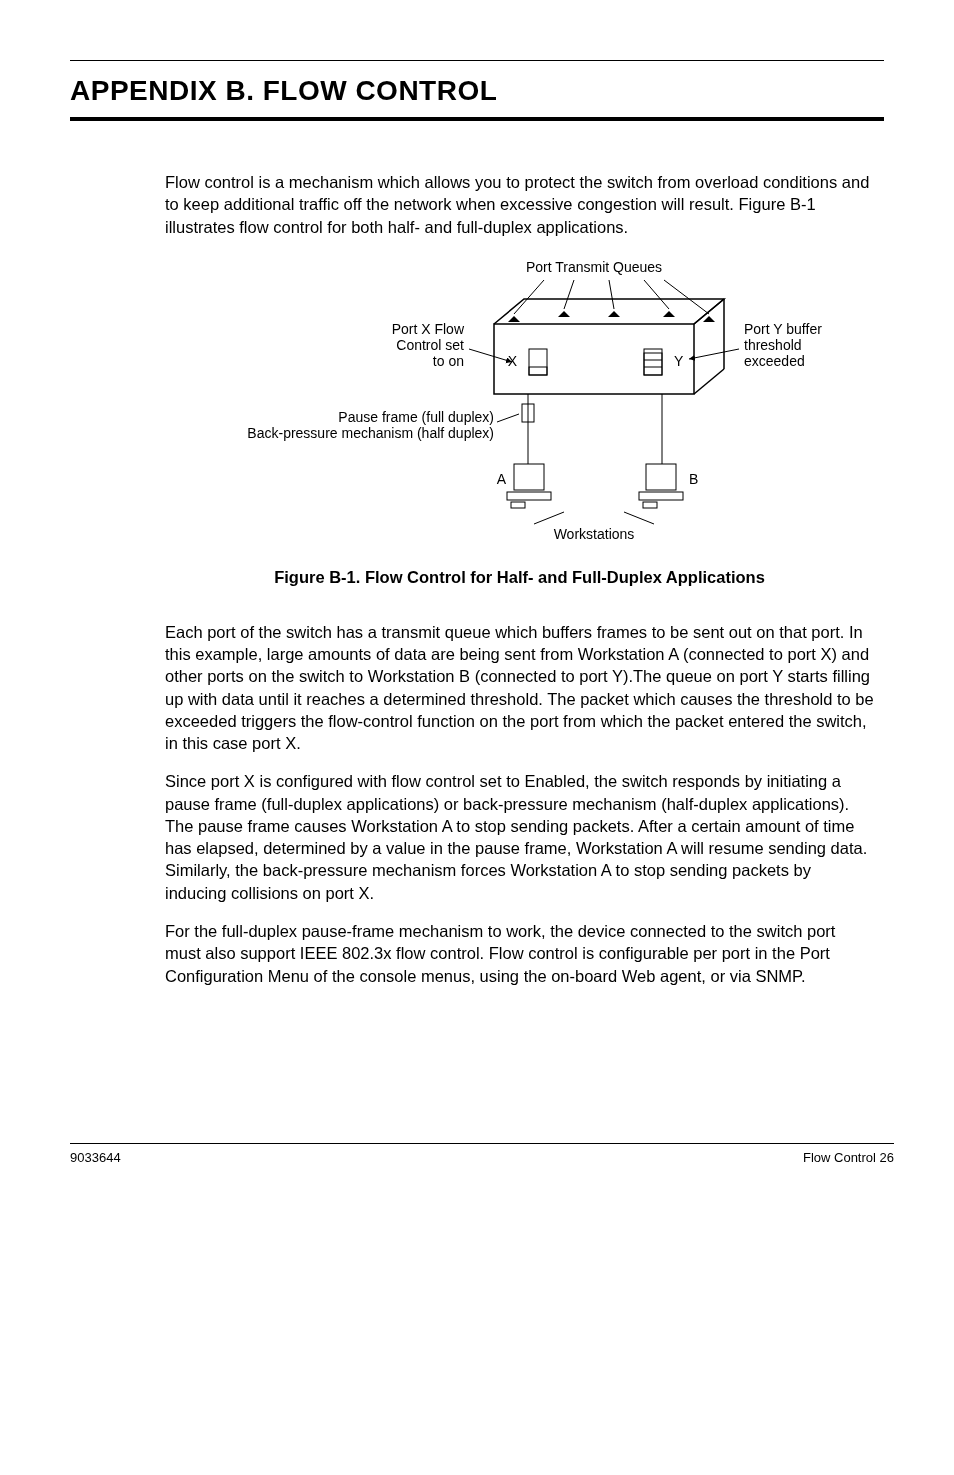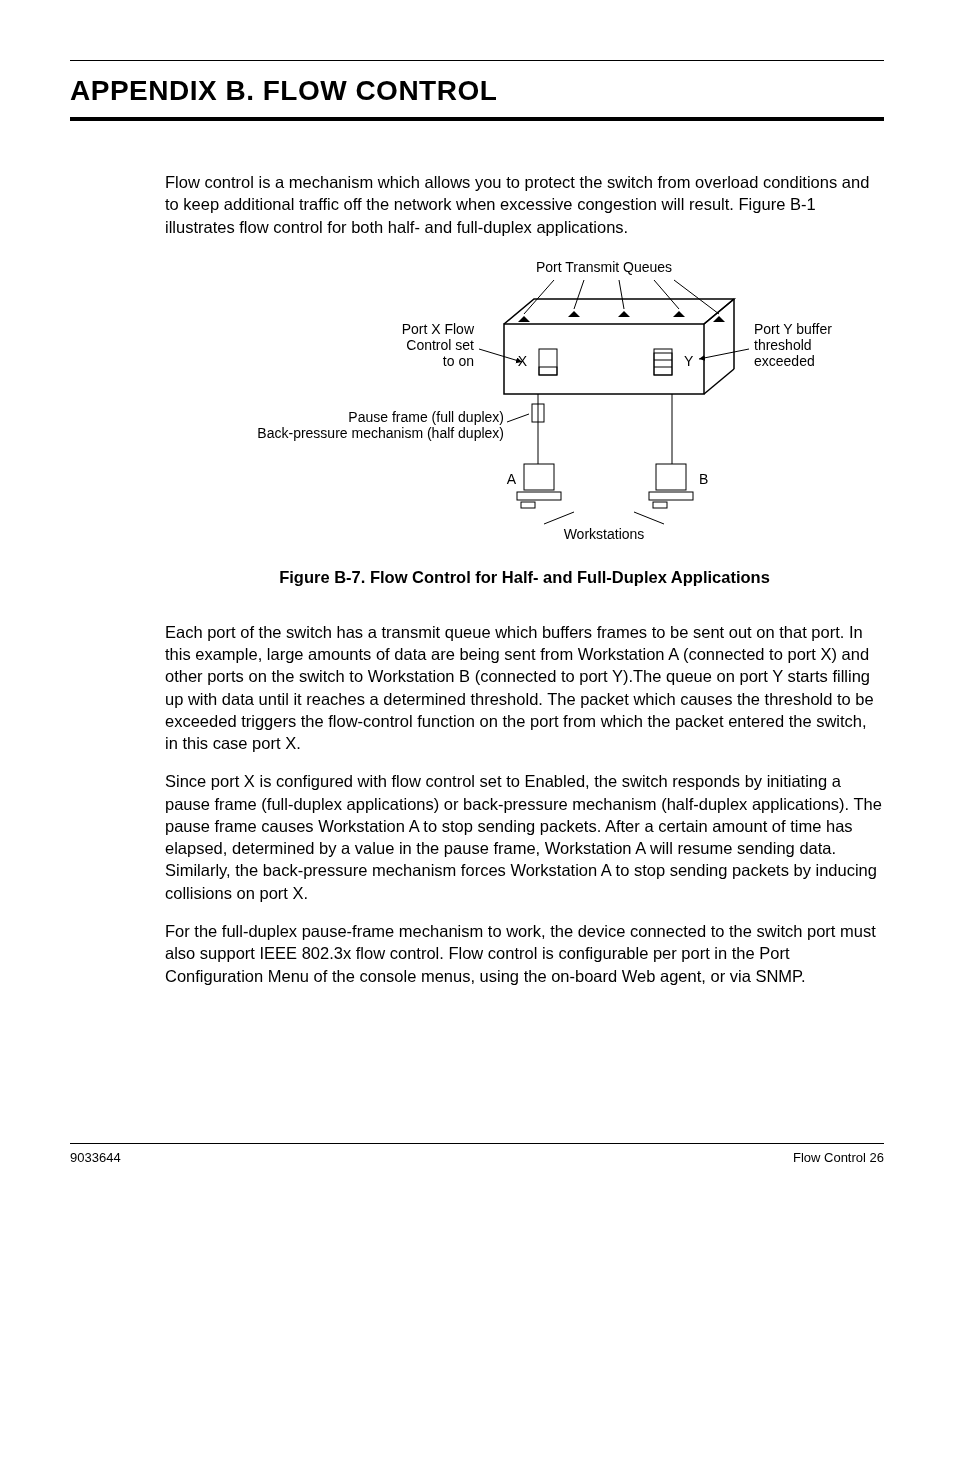--- a/index.html
+++ b/index.html
@@ -25,42 +25,42 @@
     font-weight: bold;
     letter-spacing: 0.5px;
     margin-bottom: 10px;
   }
   .heavy-rule {
     border-top: 4px solid #000;
     margin-bottom: 50px;
   }
   .body-indent {
     margin-left: 95px;
-    margin-right: 0;
+    margin-right: 10px;
   }
   .body-text {
     font-size: 16.5px;
     line-height: 1.35;
     margin-bottom: 16px;
   }
   .figure-wrap {
     display: flex;
     justify-content: flex-end;
     margin: 10px 0 14px 0;
   }
   .figure-caption {
     text-align: center;
     font-weight: bold;
     font-size: 16.5px;
     margin: 10px 0 34px 0;
   }
   .footer {
     position: absolute;
     left: 70px;
-    right: 70px;
+    right: 60px;
     bottom: 40px;
   }
   .footer-rule {
     border-top: 1px solid #000;
     margin-bottom: 6px;
   }
   .footer-row {
     display: flex;
     justify-content: space-between;
     font-size: 13px;
@@ -148,21 +148,21 @@
         <rect x="425" y="238" width="44" height="8" fill="none" stroke="#000"></rect>
         <rect x="429" y="248" width="14" height="6" fill="none" stroke="#000"></rect>
         <text x="475" y="230" font-family="Arial" font-size="14">B</text>
 
         <text x="380" y="285" font-family="Arial" font-size="14" text-anchor="middle">Workstations</text>
         <line x1="320" y1="270" x2="350" y2="258" stroke="#000"></line>
         <line x1="440" y1="270" x2="410" y2="258" stroke="#000"></line>
       </svg>
     </div>
 
-    <div class="figure-caption">Figure B-7. Flow Control for Half- and Full-Duplex Applications</div>
+    <div class="figure-caption">Figure B-1. Flow Control for Half- and Full-Duplex Applications</div>
 
     <div class="body-text">Each port of the switch has a transmit queue which buffers frames to be sent out on that port. In this example, large amounts of data are being sent from Workstation A (connected to port X) and other ports on the switch to Workstation B (connected to port Y).The queue on port Y starts filling up with data until it reaches a determined threshold. The packet which causes the threshold to be exceeded triggers the flow-control function on the port from which the packet entered the switch, in this case port X.</div>
     <div class="body-text">Since port X is configured with flow control set to Enabled, the switch responds by initiating a pause frame (full-duplex applications) or back-pressure mechanism (half-duplex applications). The pause frame causes Workstation A to stop sending packets. After a certain amount of time has elapsed, determined by a value in the pause frame, Workstation A will resume sending data. Similarly, the back-pressure mechanism forces Workstation A to stop sending packets by inducing collisions on port X.</div>
     <div class="body-text">For the full-duplex pause-frame mechanism to work, the device connected to the switch port must also support IEEE 802.3x flow control. Flow control is configurable per port in the Port Configuration Menu of the console menus, using the on-board Web agent, or via SNMP.</div>
 
   </div>
 
   <div class="footer">
     <div class="footer-rule"></div>
     <div class="footer-row">

